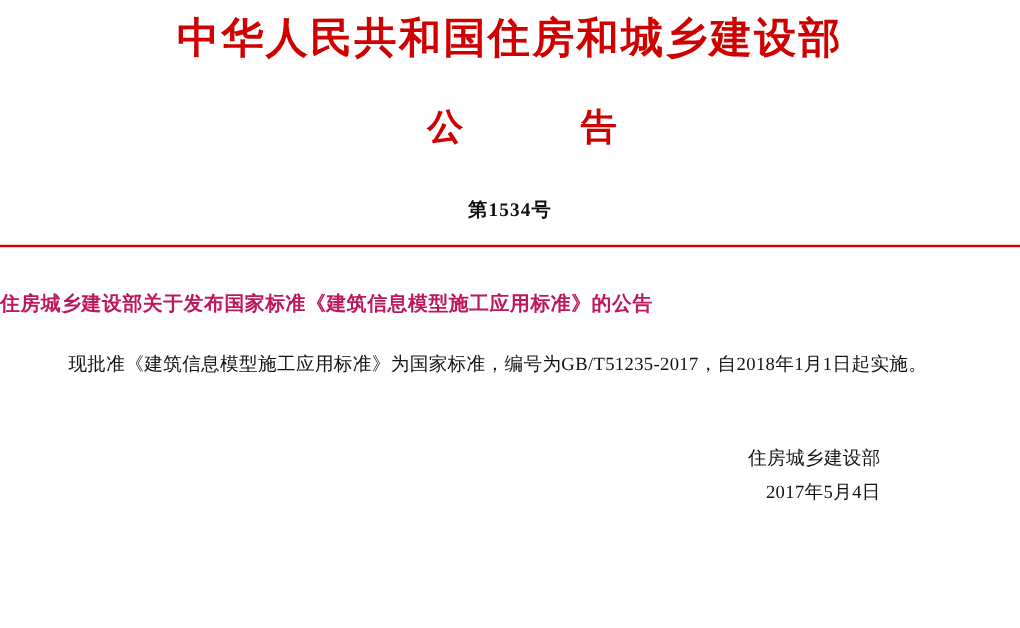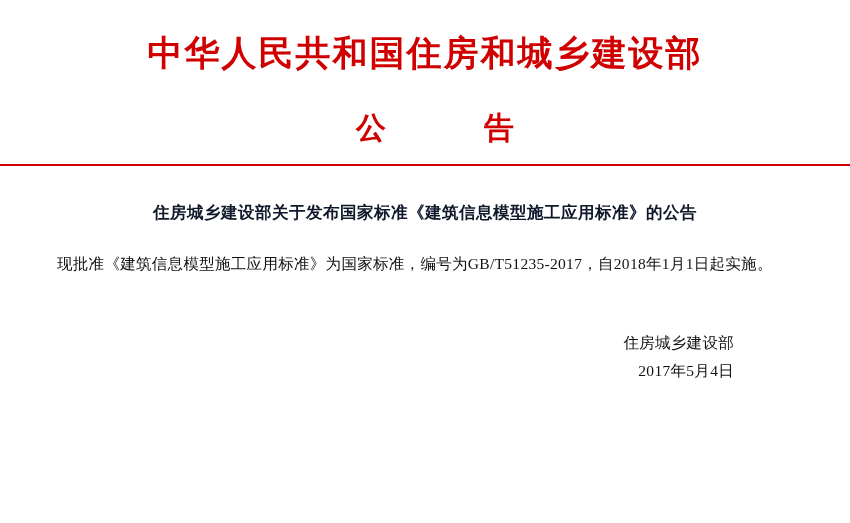--- a/index.html
+++ b/index.html
@@ -20,21 +20,21 @@
     background: #ffffff;
     box-sizing: border-box;
   }
   .masthead {
     text-align: center;
     color: #d00000;
     font-family: "DejaVu Serif", "Liberation Serif", serif;
     font-weight: bold;
     font-size: 35px;
     letter-spacing: 2px;
-    padding-top: 32px;
+    padding-top: 11px;
     line-height: 1.2;
   }
   .gonggao {
     text-align: center;
     color: #d00000;
     font-family: "DejaVu Serif", "Liberation Serif", serif;
     font-weight: bold;
     font-size: 30px;
     letter-spacing: 34px;
     padding-top: 36px;
@@ -50,22 +50,22 @@
     padding-top: 40px;
     letter-spacing: 1px;
   }
   .divider {
     margin: 18px auto 0 auto;
     width: 850px;
     height: 2px;
     background: #d00000;
   }
   .title {
-    text-align: center;
-    color: #0f172a;
+    text-align: left;
+    color: #be185d;
     font-family: "Liberation Serif", "DejaVu Serif", serif;
     font-weight: bold;
     font-size: 16.5px;
     padding-top: 36px;
     letter-spacing: 0.5px;
   }
   .body-block {
     padding: 0 57px;
     margin-top: 28px;
   }
@@ -92,20 +92,21 @@
 </style>
 </head>
 <body>
 
 <div class="page">
 
   <div class="masthead">中华人民共和国住房和城乡建设部</div>
 
   <div class="gonggao">公　告</div>
 
+  <div class="doc-number">第1534号</div>
 
   <div class="divider"></div>
 
   <div class="title">住房城乡建设部关于发布国家标准《建筑信息模型施工应用标准》的公告</div>
 
   <div class="body-block">
     <div class="para">现批准《建筑信息模型施工应用标准》为国家标准，编号为GB/T51235-2017，自2018年1月1日起实施。</div>
   </div>
 
   <div class="signature">

